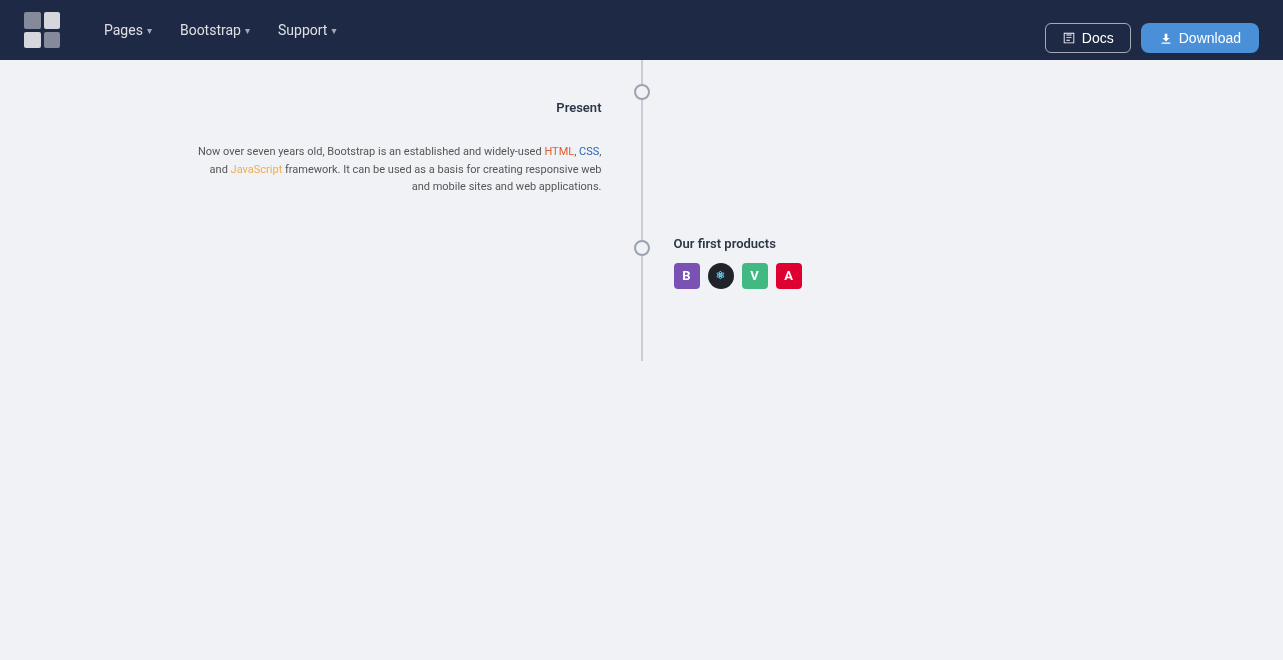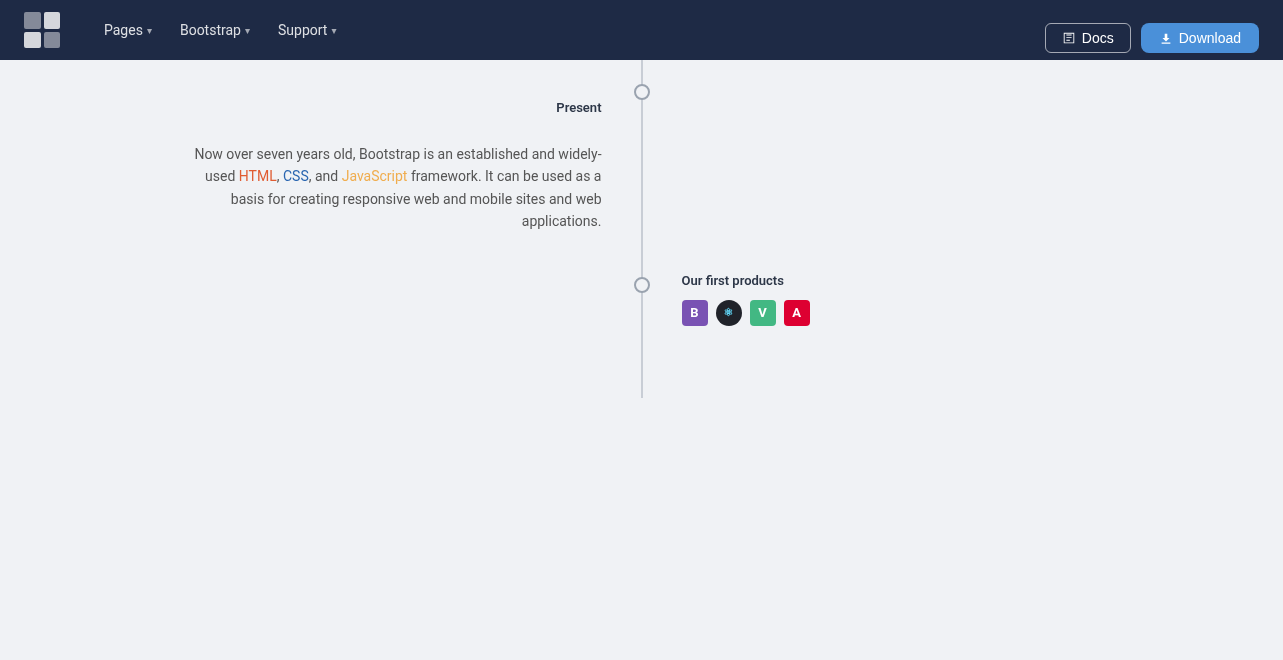--- a/index.html
+++ b/index.html
@@ -139,21 +139,21 @@
     .timeline-item.left .item-right {
       width: 50%;
     }
 
     
     .timeline-item.right .item-left {
       width: 50%;
     }
     .timeline-item.right .item-content {
       width: 50%;
-      padding-left: 40px;
+      padding-left: 32px;
       text-align: left;
     }
     .timeline-item.right .item-dot {
       position: absolute;
       left: 50%;
       transform: translateX(-50%);
       top: 4px;
     }
 
     .dot {
@@ -165,21 +165,21 @@
     }
 
     .section-title {
       font-size: 13px;
       font-weight: 600;
       color: #2d3748;
       margin-bottom: 12px;
     }
 
     .section-text {
-      font-size: 14px;
+      font-size: 11px;
       line-height: 1.6;
       color: #555;
       margin-top: 28px;
     }
     .section-text .highlight-html { color: #e05c32; }
     .section-text .highlight-css { color: #2965b0; }
     .section-text .highlight-js { color: #f0ad4e; }
 
     
     .product-icons {

